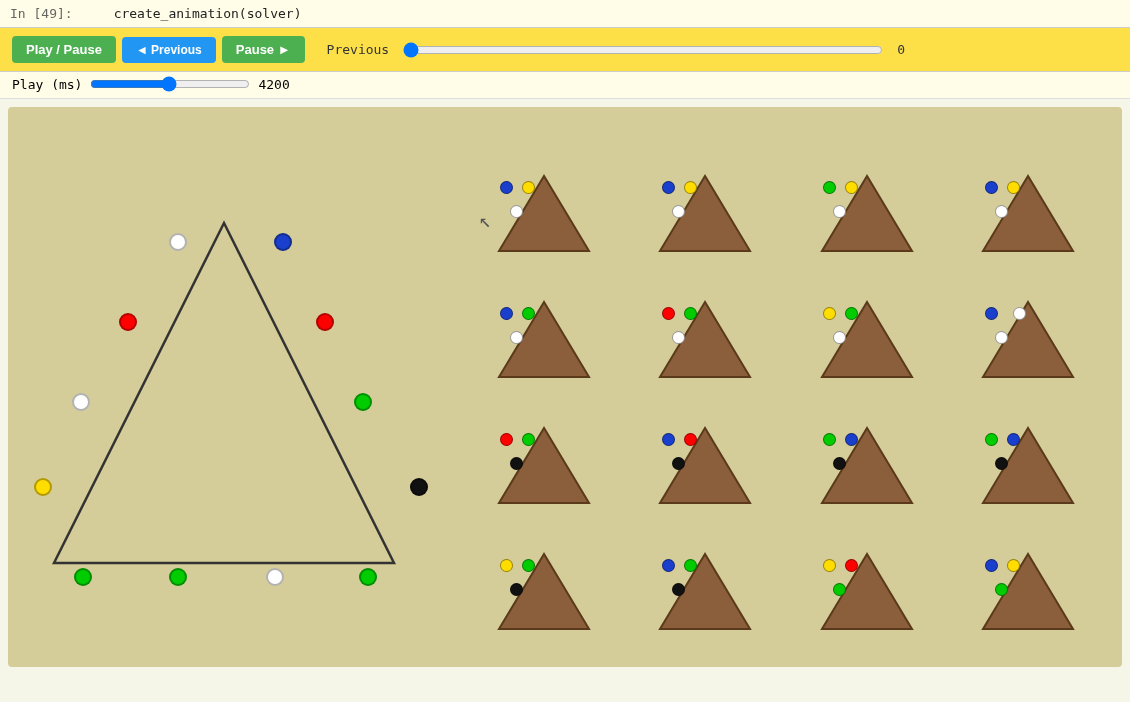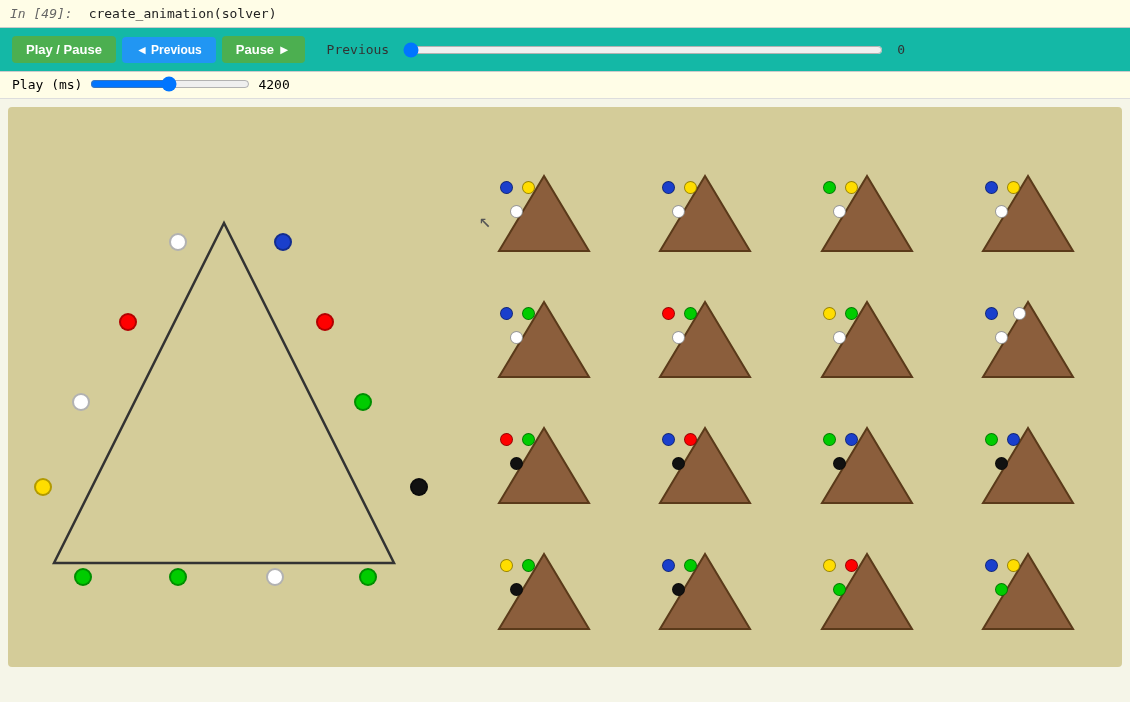--- a/index.html
+++ b/index.html
@@ -9,29 +9,29 @@
       background: #fffde7;
       border-bottom: 1px solid #ccc;
       padding: 6px 10px;
       font-size: 13px;
       color: #333;
       display: flex;
       align-items: center;
     }
     .cell-label {
       color: #666;
-      margin-right: 16px;
-      font-style: italic;
+      margin-right: 8px;
     }
     .cell-code {
       color: #222;
+      margin-left: 33px;
     }
 
     .controls-bar {
-      background: #14b8a6;
+      background: #fde047;
       border-bottom: 1px solid #ccc;
       padding: 8px 12px;
       display: flex;
       align-items: center;
       gap: 6px;
     }
 
     .btn-green {
       background: #4caf50;
       color: white;

